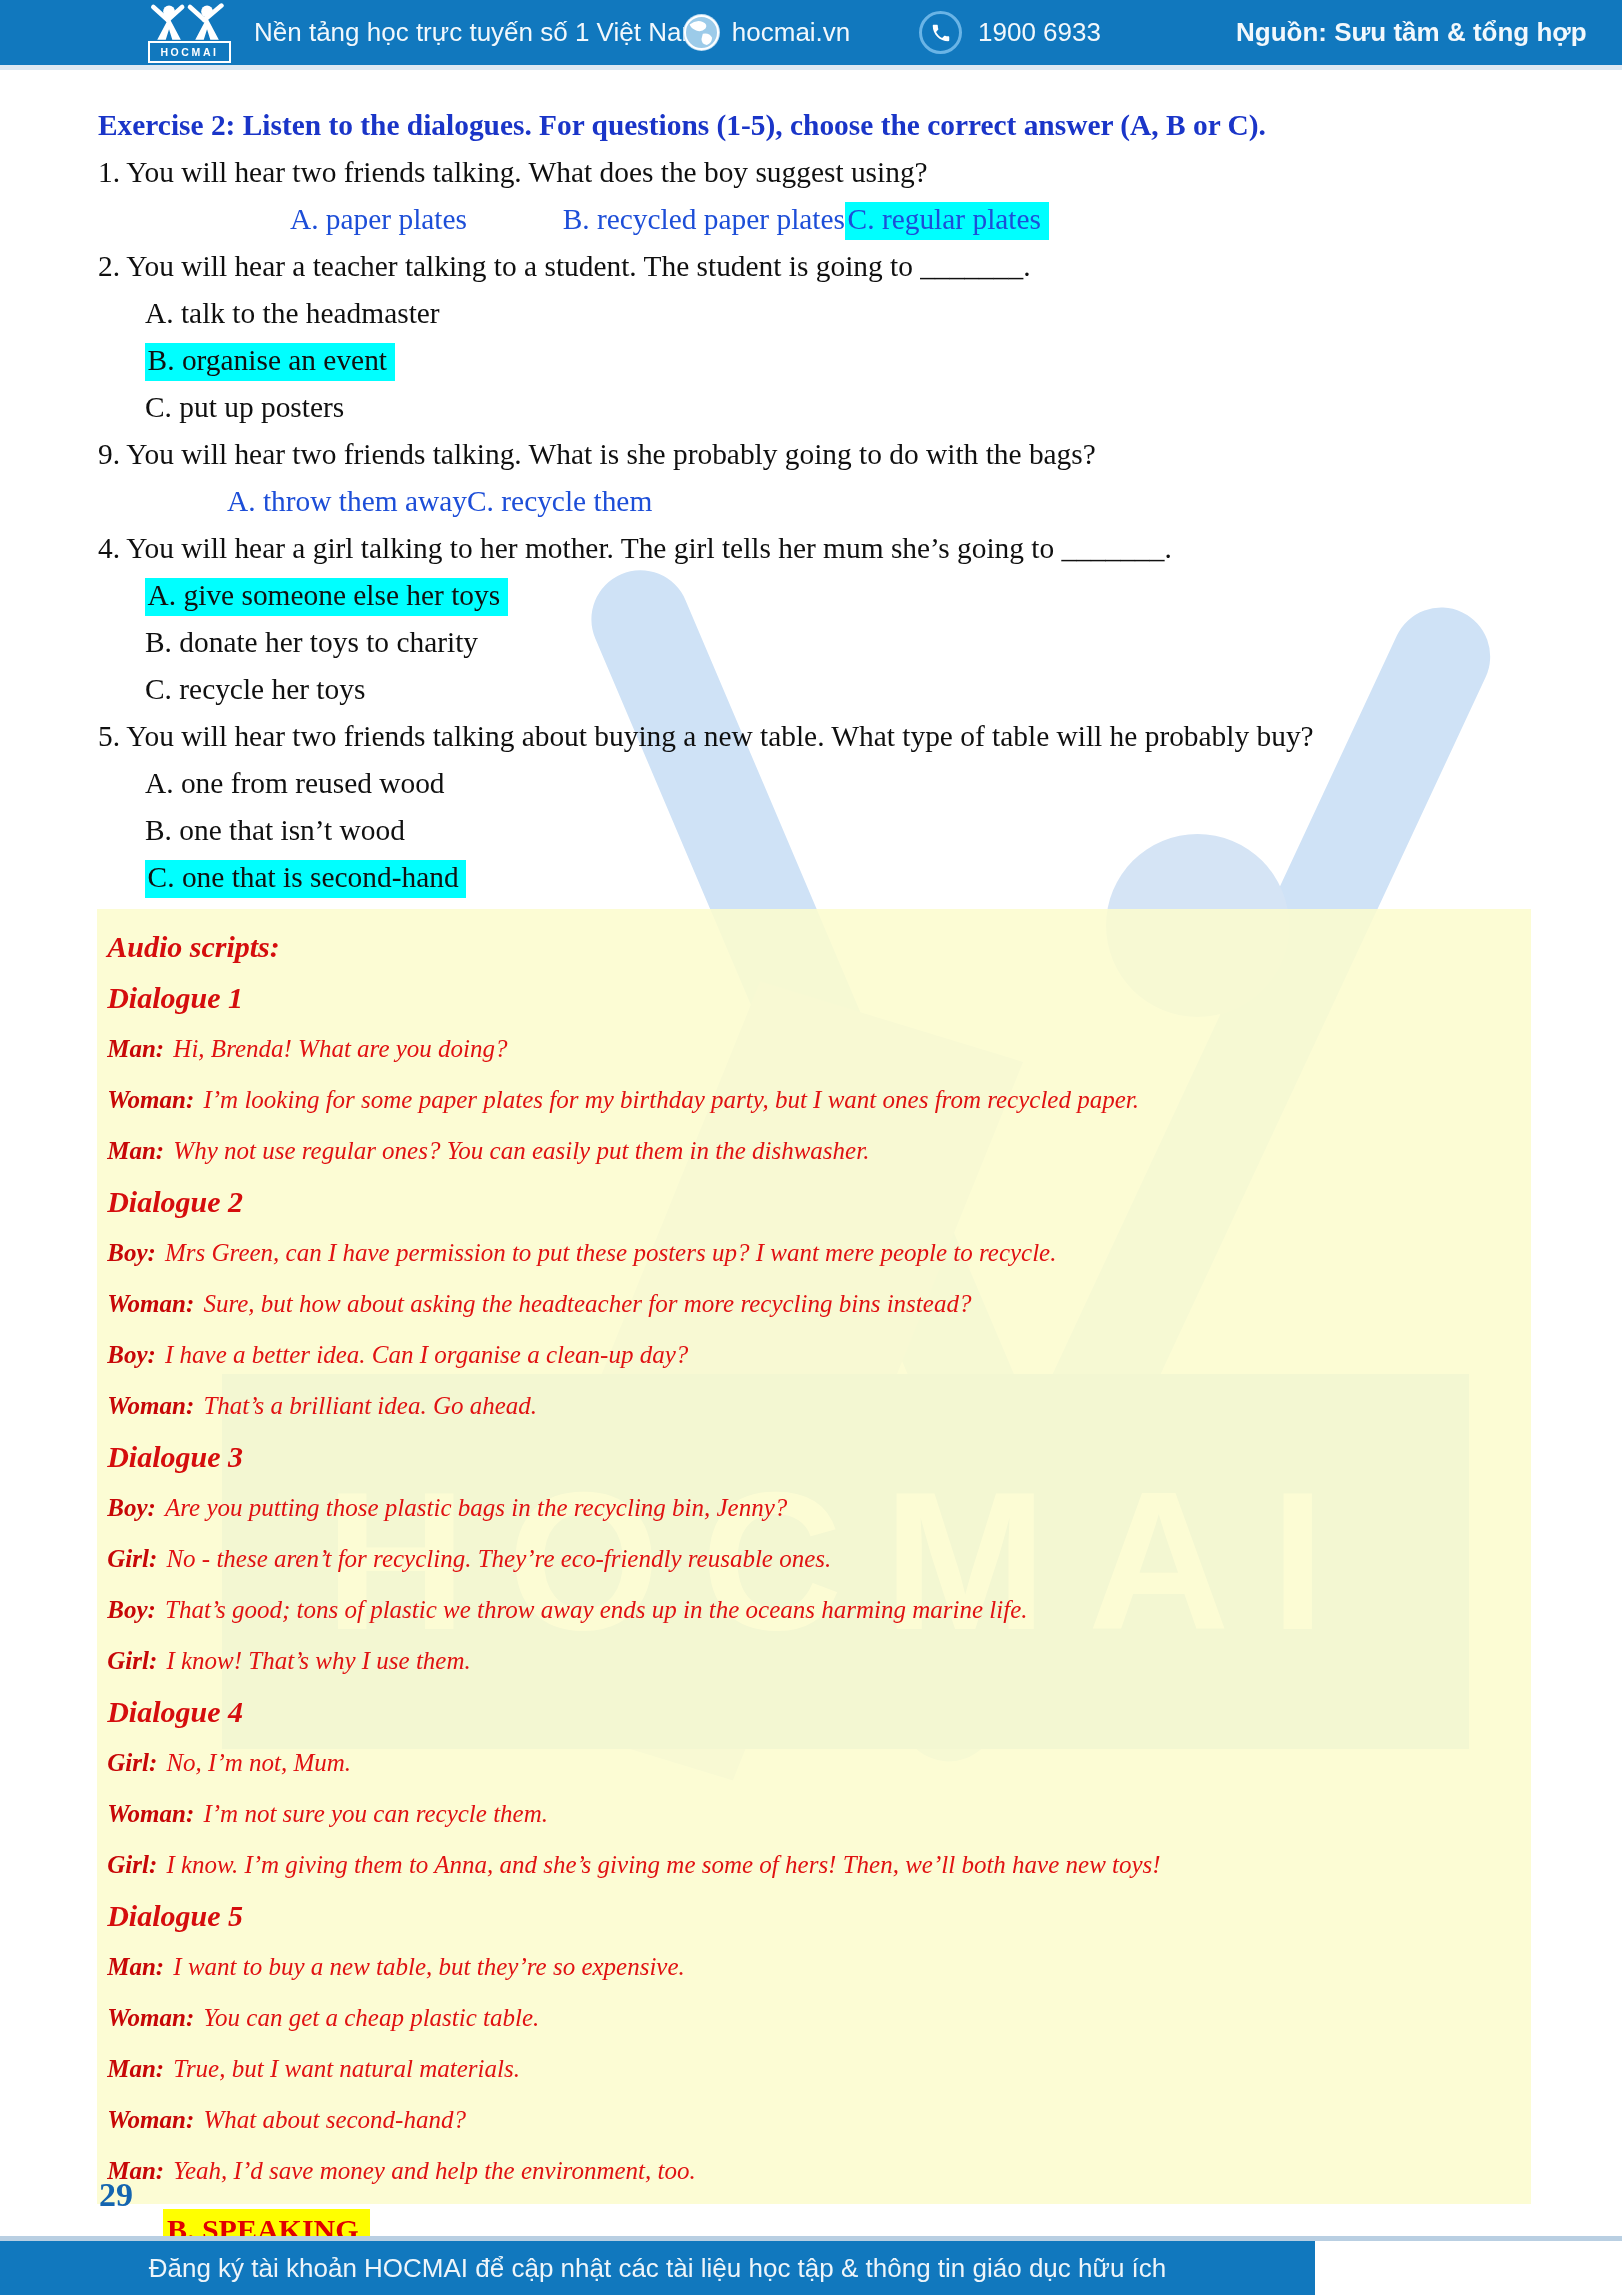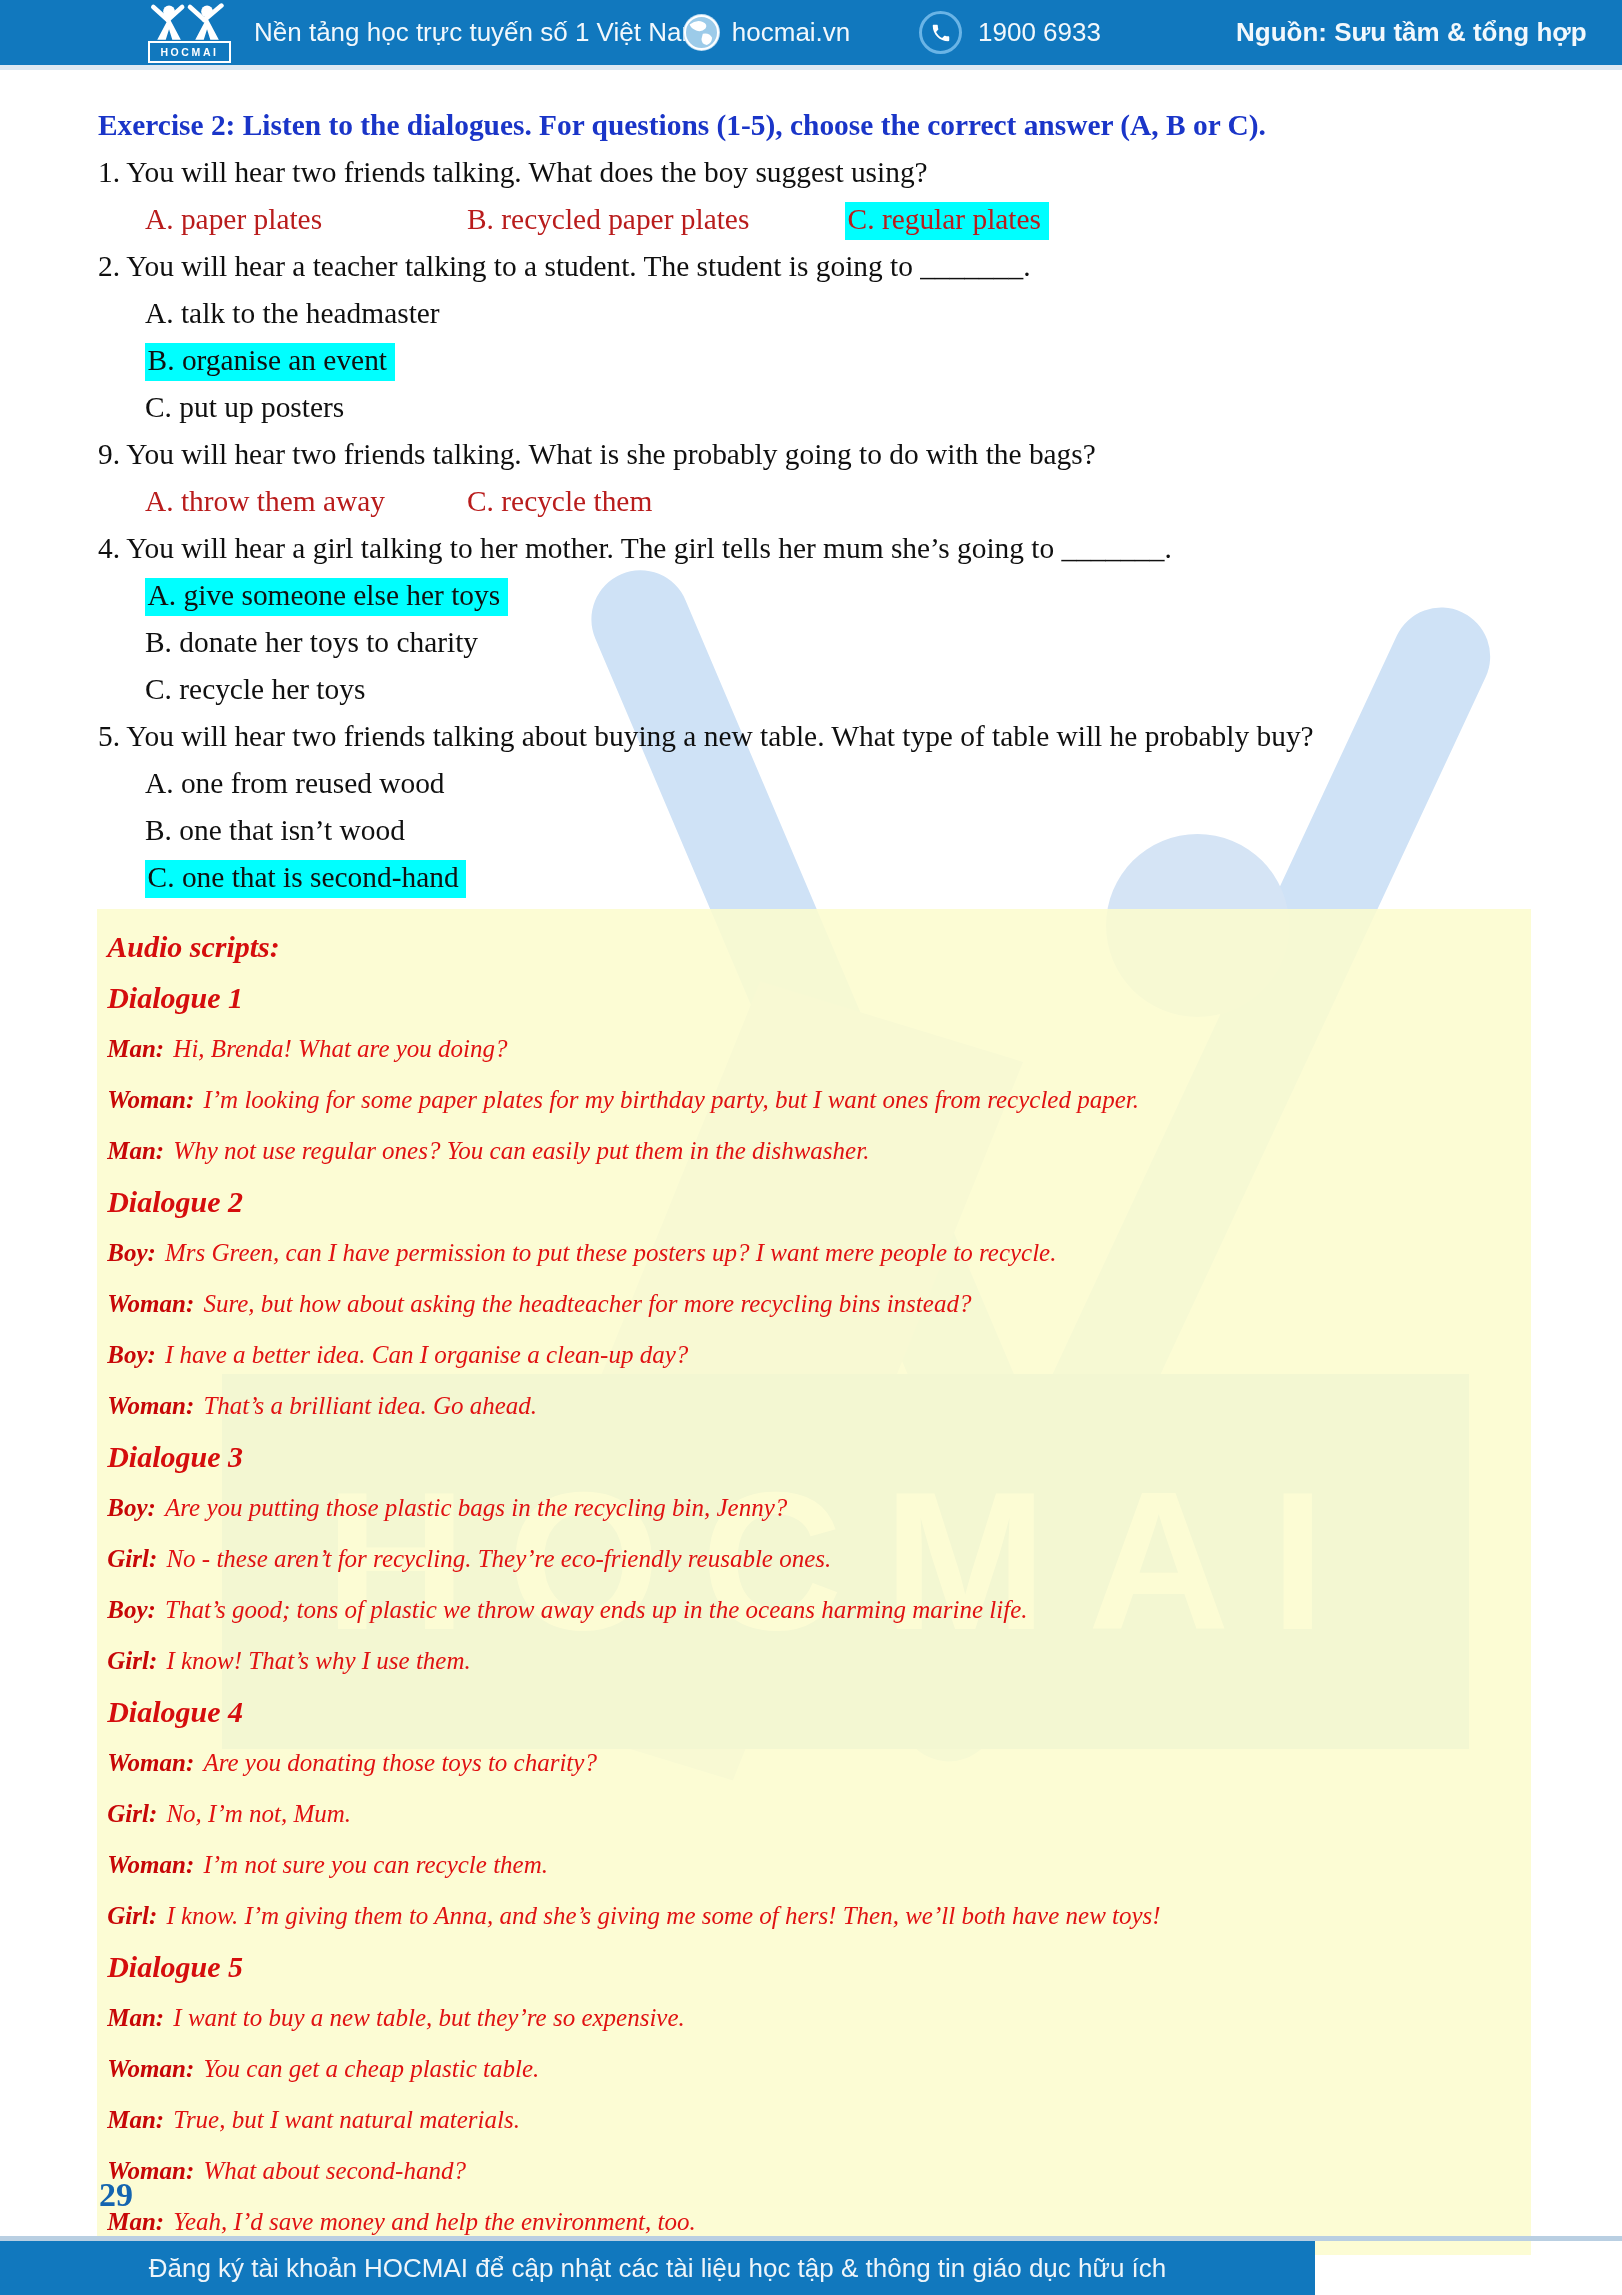--- a/index.html
+++ b/index.html
@@ -30,21 +30,21 @@
   #wm-head{left:1106px;top:834px;width:183px;height:183px;border-radius:50%;background:#d5e4f5;}
   #wm-body{left:609px;top:995px;width:275px;height:772px;background:#d9e6f5;transform:rotate(17deg) skewX(-5deg);}
   #wm-square{left:222px;top:1374px;width:1247px;height:375px;background:#b5d0e8;}
   #wm-letters{left:222px;top:1374px;width:1247px;height:375px;display:flex;align-items:center;justify-content:center;
               color:#ffffff;font:bold 196px "Liberation Sans",sans-serif;letter-spacing:41px;}
   
   .content{position:absolute;left:98px;top:102px;width:1436px;z-index:2;}
   .ex-title{font-weight:bold;color:#1a35c8;font-size:29.4px;line-height:47px;}
   .q-line{font-size:29.4px;line-height:47px;color:#101010;}
   .opt-line{font-size:29.4px;line-height:47px;color:#101010;padding-left:47px;}
-  .opt-row{display:flex;font-size:29.4px;line-height:47px;color:#b91c1c;padding-left:47px;}
+  .opt-row{display:flex;font-size:29.4px;line-height:47px;color:#1d4ed8;padding-left:47px;text-align:right;}
   .opt-row .c0{width:322px;}
   .opt-row .c1{width:378px;}
   .hl{background:#00ffff;padding:1.3px 7.9px 5.2px 2.6px;}
   .audio{margin-top:7.9px;margin-left:-1.3px;width:1434px;box-sizing:border-box;
          background:rgba(252,252,206,0.88);padding:11.8px 13px 7.9px 10.5px;}
   .audio-head,.d-title{font-size:30px;line-height:51px;font-weight:bold;font-style:italic;color:#d50d0d;}
   .s-line{font-size:25px;line-height:51px;font-style:italic;color:#e01212;}
   .s-line b{color:#c70707;margin-right:9.2px;}
   .speaking{margin:9.2px 0 0 65px;}
   .speaking span{background:#ffff00;color:#e00000;font-weight:bold;font-size:30px;padding:3.9px 11.8px 7.9px 3.9px;}
@@ -153,21 +153,20 @@
         <div class="s-line"><b>Boy:</b><span>Mrs Green, can I have permission to put these posters up? I want mere people to recycle.</span></div>
         <div class="s-line"><b>Woman:</b><span>Sure, but how about asking the headteacher for more recycling bins instead?</span></div>
         <div class="s-line"><b>Boy:</b><span>I have a better idea. Can I organise a clean-up day?</span></div>
         <div class="s-line"><b>Woman:</b><span>That’s a brilliant idea. Go ahead.</span></div>
         <div class="d-title">Dialogue 3</div>
         <div class="s-line"><b>Boy:</b><span>Are you putting those plastic bags in the recycling bin, Jenny?</span></div>
         <div class="s-line"><b>Girl:</b><span>No - these aren’t for recycling. They’re eco-friendly reusable ones.</span></div>
         <div class="s-line"><b>Boy:</b><span>That’s good; tons of plastic we throw away ends up in the oceans harming marine life.</span></div>
         <div class="s-line"><b>Girl:</b><span>I know! That’s why I use them.</span></div>
         <div class="d-title">Dialogue 4</div>
-        <div class="s-line"><b>Woman:</b><span>Are you donating those toys to charity?</span></div>
         <div class="s-line"><b>Girl:</b><span>No, I’m not, Mum.</span></div>
         <div class="s-line"><b>Woman:</b><span>I’m not sure you can recycle them.</span></div>
         <div class="s-line"><b>Girl:</b><span>I know. I’m giving them to Anna, and she’s giving me some of hers! Then, we’ll both have new toys!</span></div>
         <div class="d-title">Dialogue 5</div>
         <div class="s-line"><b>Man:</b><span>I want to buy a new table, but they’re so expensive.</span></div>
         <div class="s-line"><b>Woman:</b><span>You can get a cheap plastic table.</span></div>
         <div class="s-line"><b>Man:</b><span>True, but I want natural materials.</span></div>
         <div class="s-line"><b>Woman:</b><span>What about second-hand?</span></div>
         <div class="s-line"><b>Man:</b><span>Yeah, I’d save money and help the environment, too.</span></div>
       </div>

